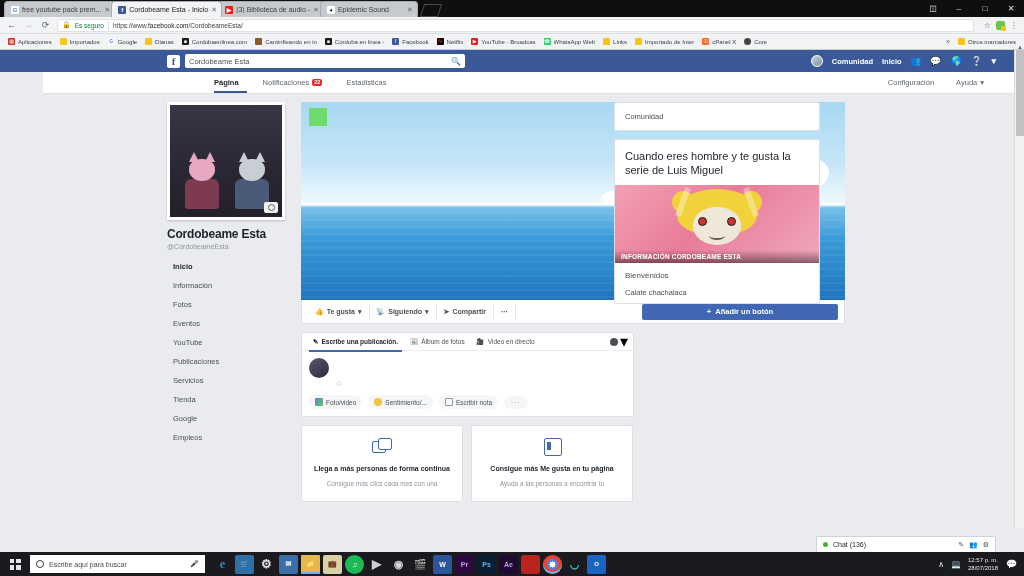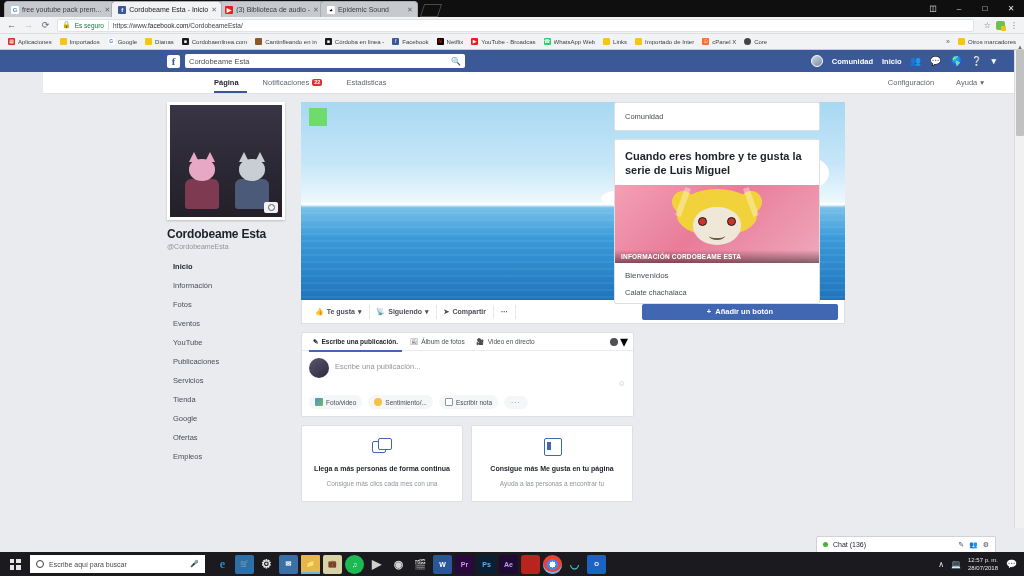--- a/index.html
+++ b/index.html
@@ -169,21 +169,21 @@
   .pi-b:before { content:""; position:absolute; left:2px; top:0; width:16px; height:16px; border:1.5px solid #4267b2; border-radius:2px; }
   .pi-b:after { content:""; position:absolute; left:5px; top:4px; width:4px; height:8px; background:#4267b2; box-shadow:6px 0 0 -2px #4267b2, 6px 3px 0 -2px #4267b2; }
   .promo-t { font-size:7px; font-weight:bold; color:#1d2129; line-height:1.45; }
   .promo-d { font-size:6.5px; color:#90949c; margin-top:5px; line-height:1.45; }
 
   
   .rightcol { position:absolute; left:614px; top:8px; width:206px; }
   .rcard { background:#fff; border:1px solid #dddfe2; border-radius:2px; }
   .rcard-t { font-size:7.5px; color:#4b4f56; padding:9px 10px; }
   .post { margin-top:8px; }
-  .post-title { font-size:11px; color:#1d2129; line-height:1.3; padding:9px 10px 7px; font-weight:bold; }
+  .post-title { font-size:11px; color:#1d2129; line-height:1.3; padding:9px 10px 7px; font-weight:normal; }
   .post-img { height:78px; background:linear-gradient(135deg,#f3a0b5 0%,#e87c99 45%,#f0a8bd 100%); position:relative; overflow:hidden; }
   .tiger { position:absolute; left:50%; top:4px; transform:translateX(-50%); width:86px; height:74px; }
   .t-hair { position:absolute; left:3px; top:0; width:80px; height:46px; background:#f2d23a; border-radius:50% 50% 42% 42%; }
   .t-bun-l { position:absolute; left:-2px; top:2px; width:22px; height:22px; background:#f2d23a; border-radius:50%; }
   .t-bun-r { position:absolute; right:-2px; top:2px; width:22px; height:22px; background:#f2d23a; border-radius:50%; }
   .t-face { position:absolute; left:19px; top:18px; width:48px; height:38px; background:#efe7d8; border-radius:48% 48% 50% 50%; }
   .t-eye { position:absolute; top:10px; width:9px; height:9px; background:#c9342b; border-radius:50%; border:1.5px solid #1a1a1a; }
   .t-eye.l { left:5px; }
   .t-eye.r { right:5px; }
   .t-mouth { position:absolute; left:50%; transform:translateX(-50%); bottom:5px; width:16px; height:8px; border-bottom:2px solid #6b5a45; border-radius:0 0 50% 50%; }
@@ -433,21 +433,20 @@
           <div class="sidelist">
             <div class="sideitem active">Inicio</div>
             <div class="sideitem">Información</div>
             <div class="sideitem">Fotos</div>
             <div class="sideitem">Eventos</div>
             <div class="sideitem">YouTube</div>
             <div class="sideitem">Publicaciones</div>
             <div class="sideitem">Servicios</div>
             <div class="sideitem">Tienda</div>
             <div class="sideitem">Google</div>
-            <div class="sideitem">Ofertas</div>
             <div class="sideitem">Empleos</div>
           </div>
         </div>
 
         <div class="centercol">
 
           <div class="cover">
             <div class="sky-top"></div>
             <div class="sea"></div>
             <div class="horizon"></div>
@@ -510,21 +509,20 @@
                   <span>🎥</span>
                   <span>Video en directo</span>
                 </div>
               <div class="ctab-right">
                   <span class="globe"></span>
                   <span>▾</span>
                 </div>
             </div>
             <div class="comp-body">
               <div class="comp-av"></div>
-              <div class="comp-ph">Escribe una publicación...</div>
               <div class="comp-emoji">☺</div>
             </div>
             <div class="comp-actions">
               <div class="cact">
                   <span class="cact-ic ic-photo"></span>
                   <span>Foto/video</span>
                 </div>
               <div class="cact">
                   <span class="cact-ic ic-feel"></span>
                   <span>Sentimiento/...</span>

